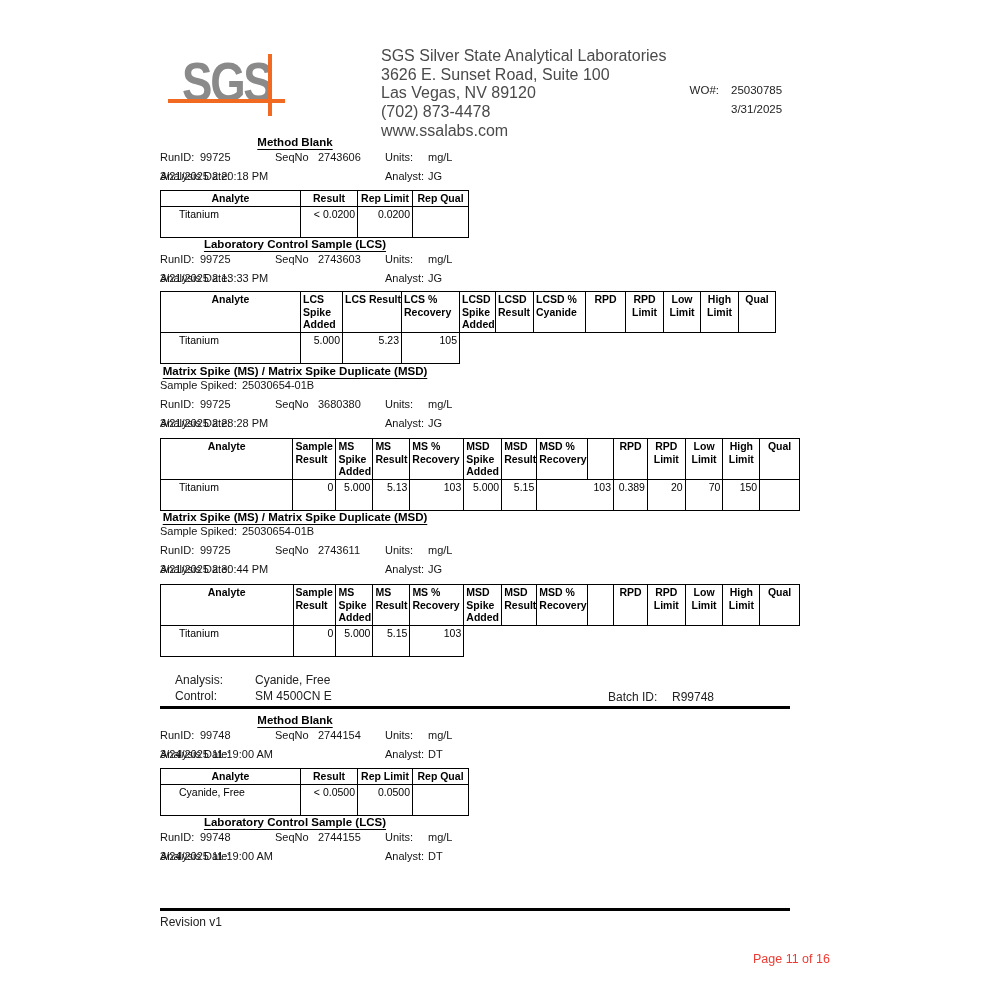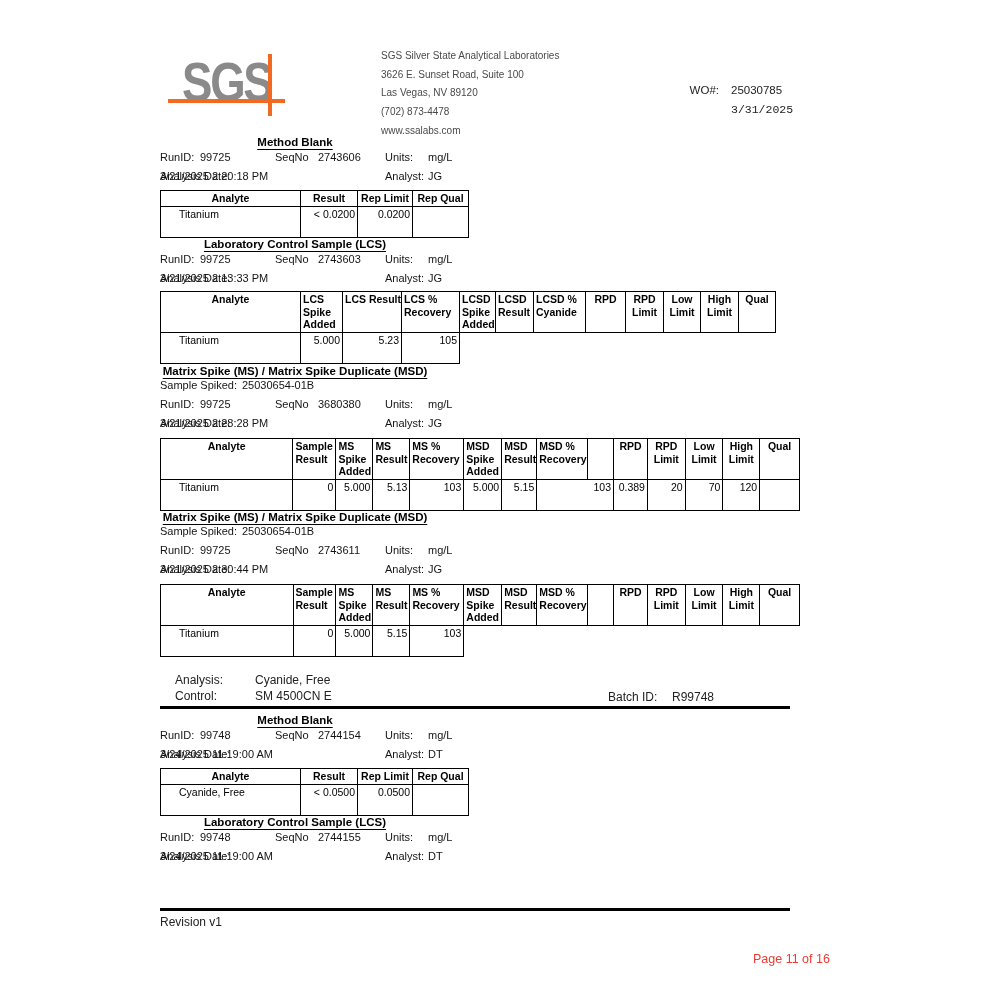--- a/index.html
+++ b/index.html
@@ -4,25 +4,25 @@
 <style>
   html,body { margin:0; padding:0; background:#fff; }
   .page { position:relative; width:1000px; height:1000px; background:#ffffff;
           font-family:"Liberation Sans", sans-serif; color:#000; overflow:hidden; }
 
   
   .logo-text { position:absolute; left:182px; top:50px; font-size:60px; font-weight:bold;
                color:#8a8a8a; letter-spacing:-3px; transform:scale(0.76,0.92); transform-origin:left top; }
   .logo-hline { position:absolute; left:168px; top:99px; width:117px; height:4px; background:#f26a21; }
   .logo-vline { position:absolute; left:268px; top:54px; width:4px; height:62px; background:#f26a21; }
-  .addr { position:absolute; left:381px; top:47px; font-size:10px; line-height:18.7px; color:#4a4a4a; }
+  .addr { position:absolute; left:381px; top:47px; font-size:16px; line-height:18.7px; color:#4a4a4a; }
   .rpt-title { position:absolute; left:589px; top:46px; font-size:20.5px; color:#353535; white-space:nowrap; }
   .wo-label { position:absolute; left:681px; top:84px; width:38px; text-align:right; font-size:11.5px; color:#222; }
   .wo-val { position:absolute; left:731px; top:84px; font-size:11.5px; color:#222; }
-  .rpt-date { position:absolute; left:731px; top:103px; font-size:11.5px; color:#222;font-family:Liberation Mono, monospace; }
+  .rpt-date { position:absolute; left:731px; top:103px; font-size:11.5px; color:#222; }
 
   
   .sec { position:absolute; left:160px; width:640px; }
   .sec-title { position:absolute; left:0; top:0; width:270px; text-align:center; font-weight:bold;
                font-size:11.5px; white-space:nowrap; text-decoration:underline;
                text-underline-offset:3px; }
   .iline { position:absolute; left:0; height:14px; font-size:11px; color:#141414; white-space:nowrap; }
   .iline span { position:absolute; top:0; white-space:nowrap; }
   .p0 { left:0; } .p40 { left:40px; } .p82 { left:82px; } .p115 { left:115px; } .p158 { left:158px; }
   .p225 { left:225px; } .p268 { left:268px; }
@@ -260,21 +260,21 @@
         <td>0</td>
         <td>5.000</td>
         <td>5.13</td>
         <td>103</td>
         <td>5.000</td>
         <td>5.15</td>
         <td colspan="2">103</td>
         <td>0.389</td>
         <td>20</td>
         <td>70</td>
-        <td>120</td>
+        <td>150</td>
         <td></td>
       </tr>
     </tbody>
       </table>
   </div>
 
   <div class="sec" style="top:511px">
     <div class="sec-title">Matrix Spike (MS) / Matrix Spike Duplicate (MSD)</div>
     <div class="iline" style="top:14px">
       <span class="p0">Sample Spiked:</span>

